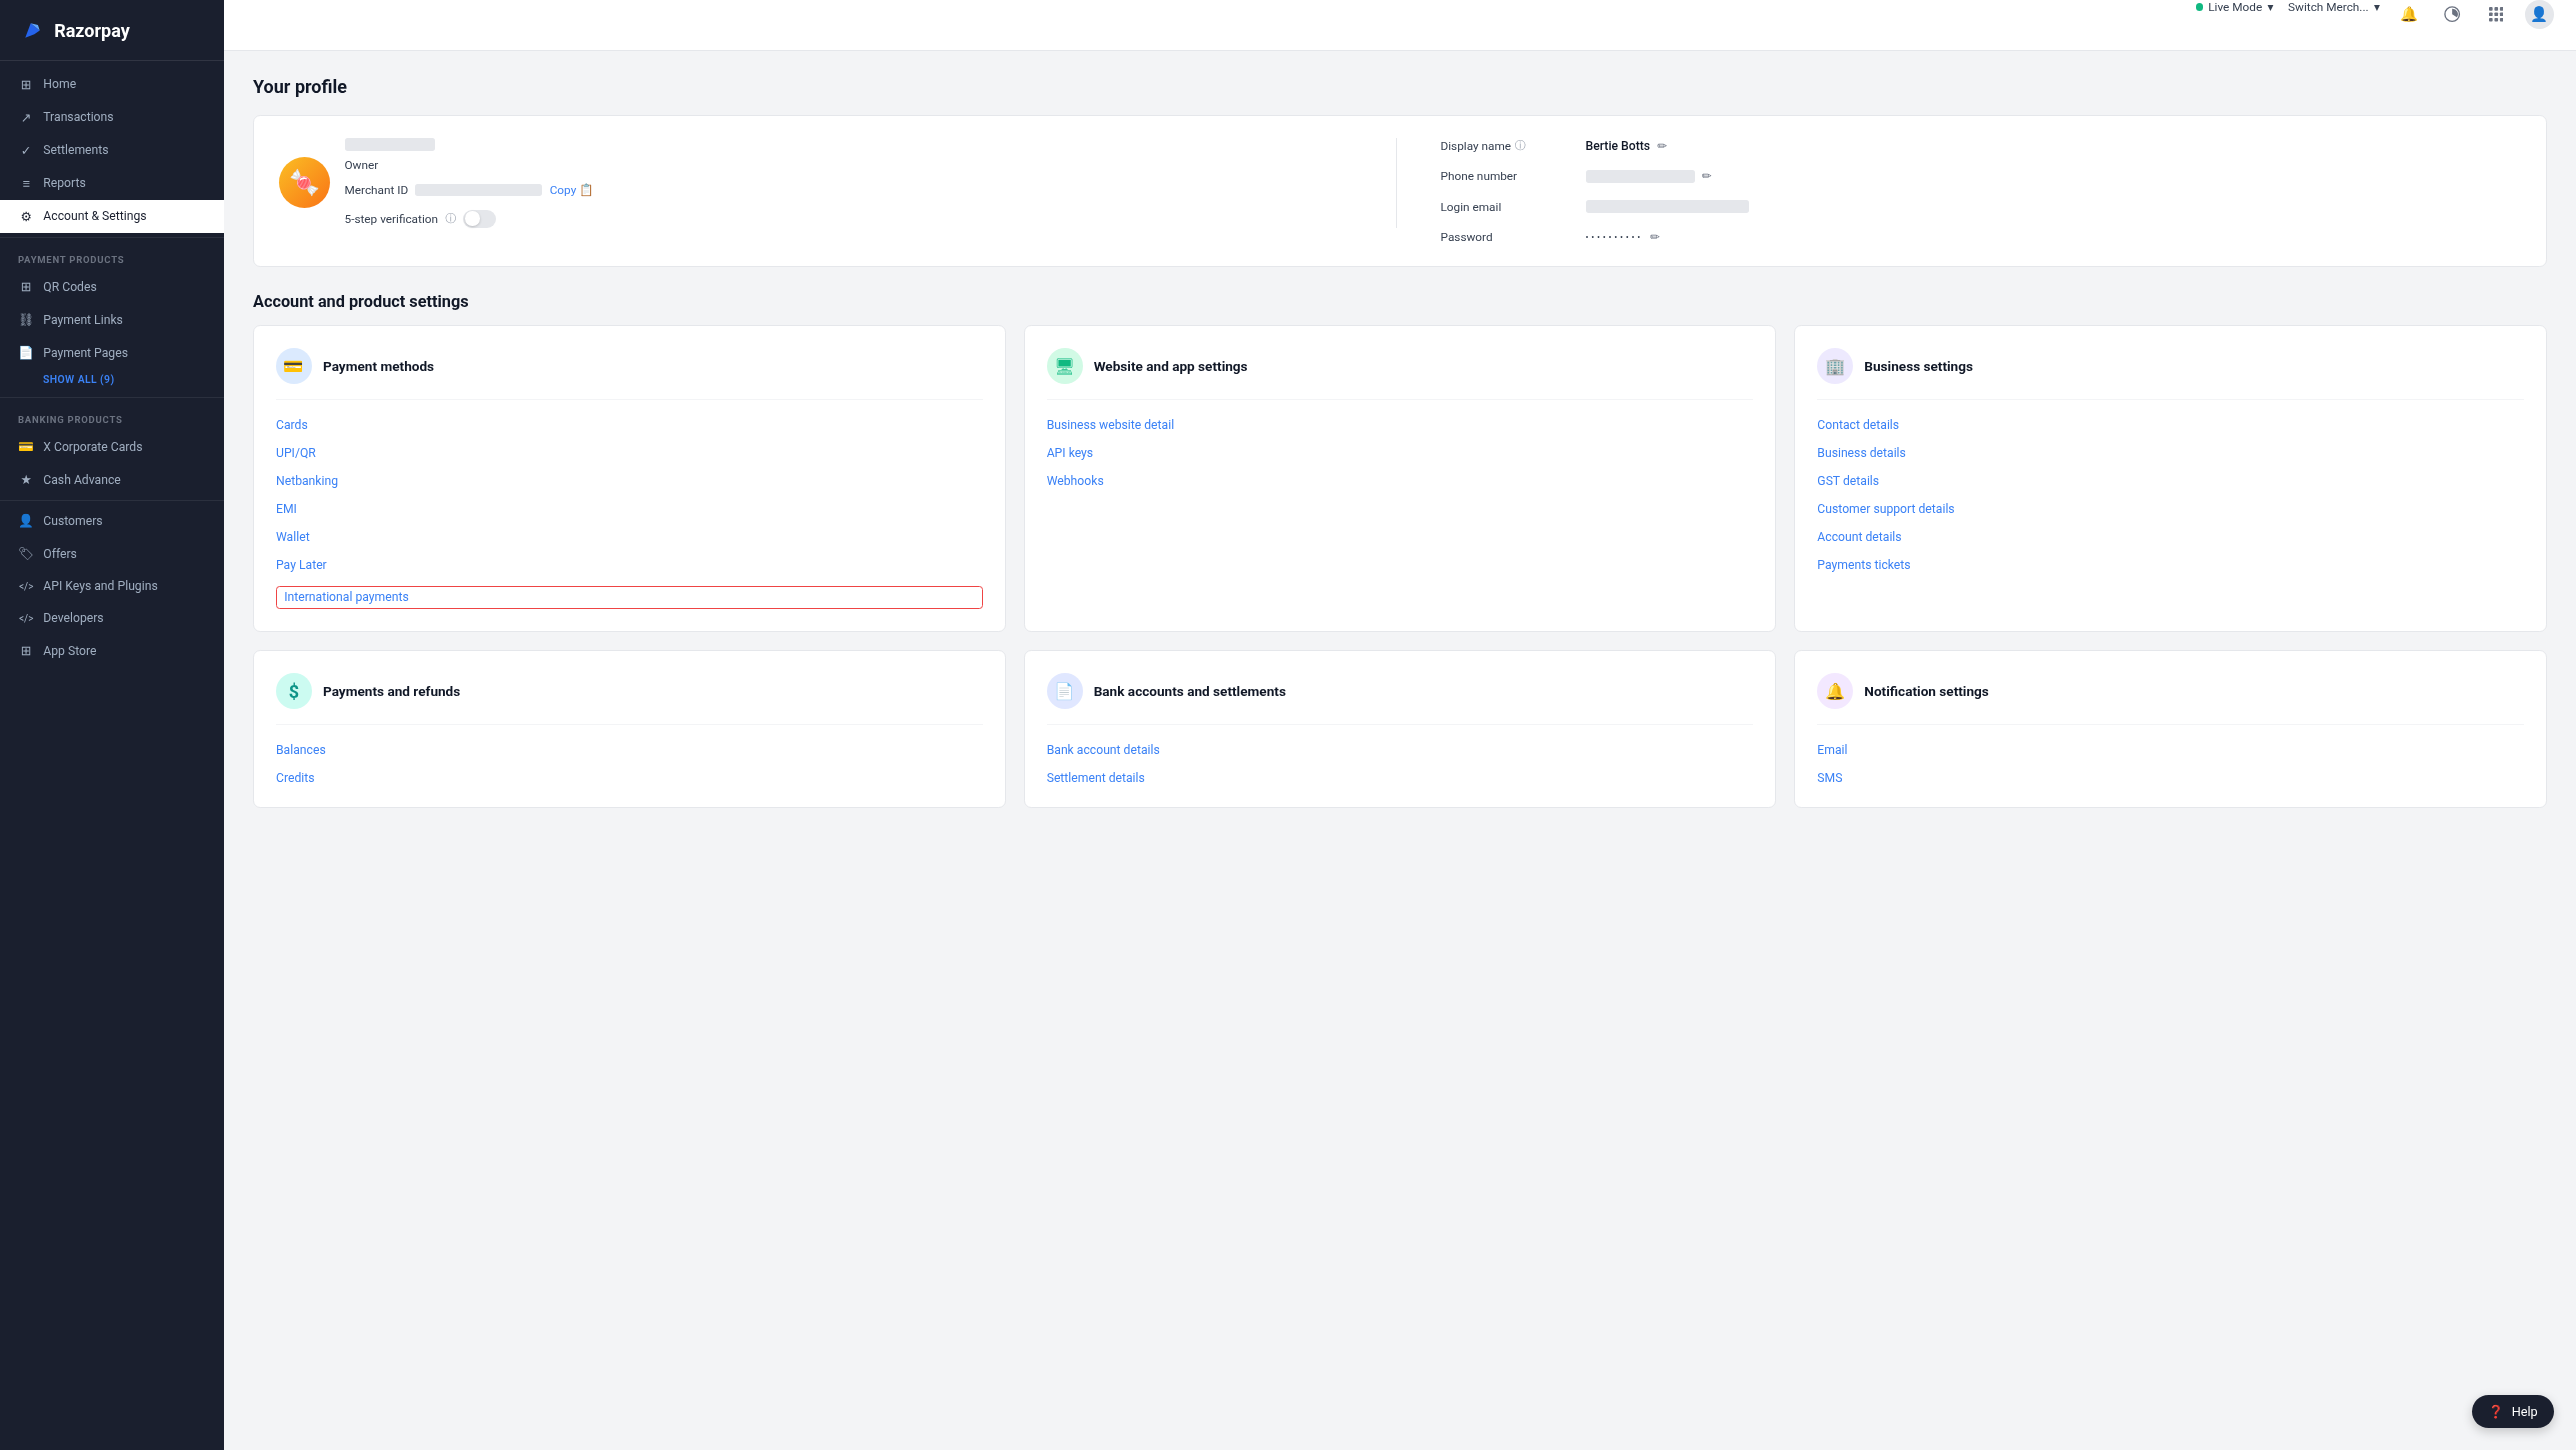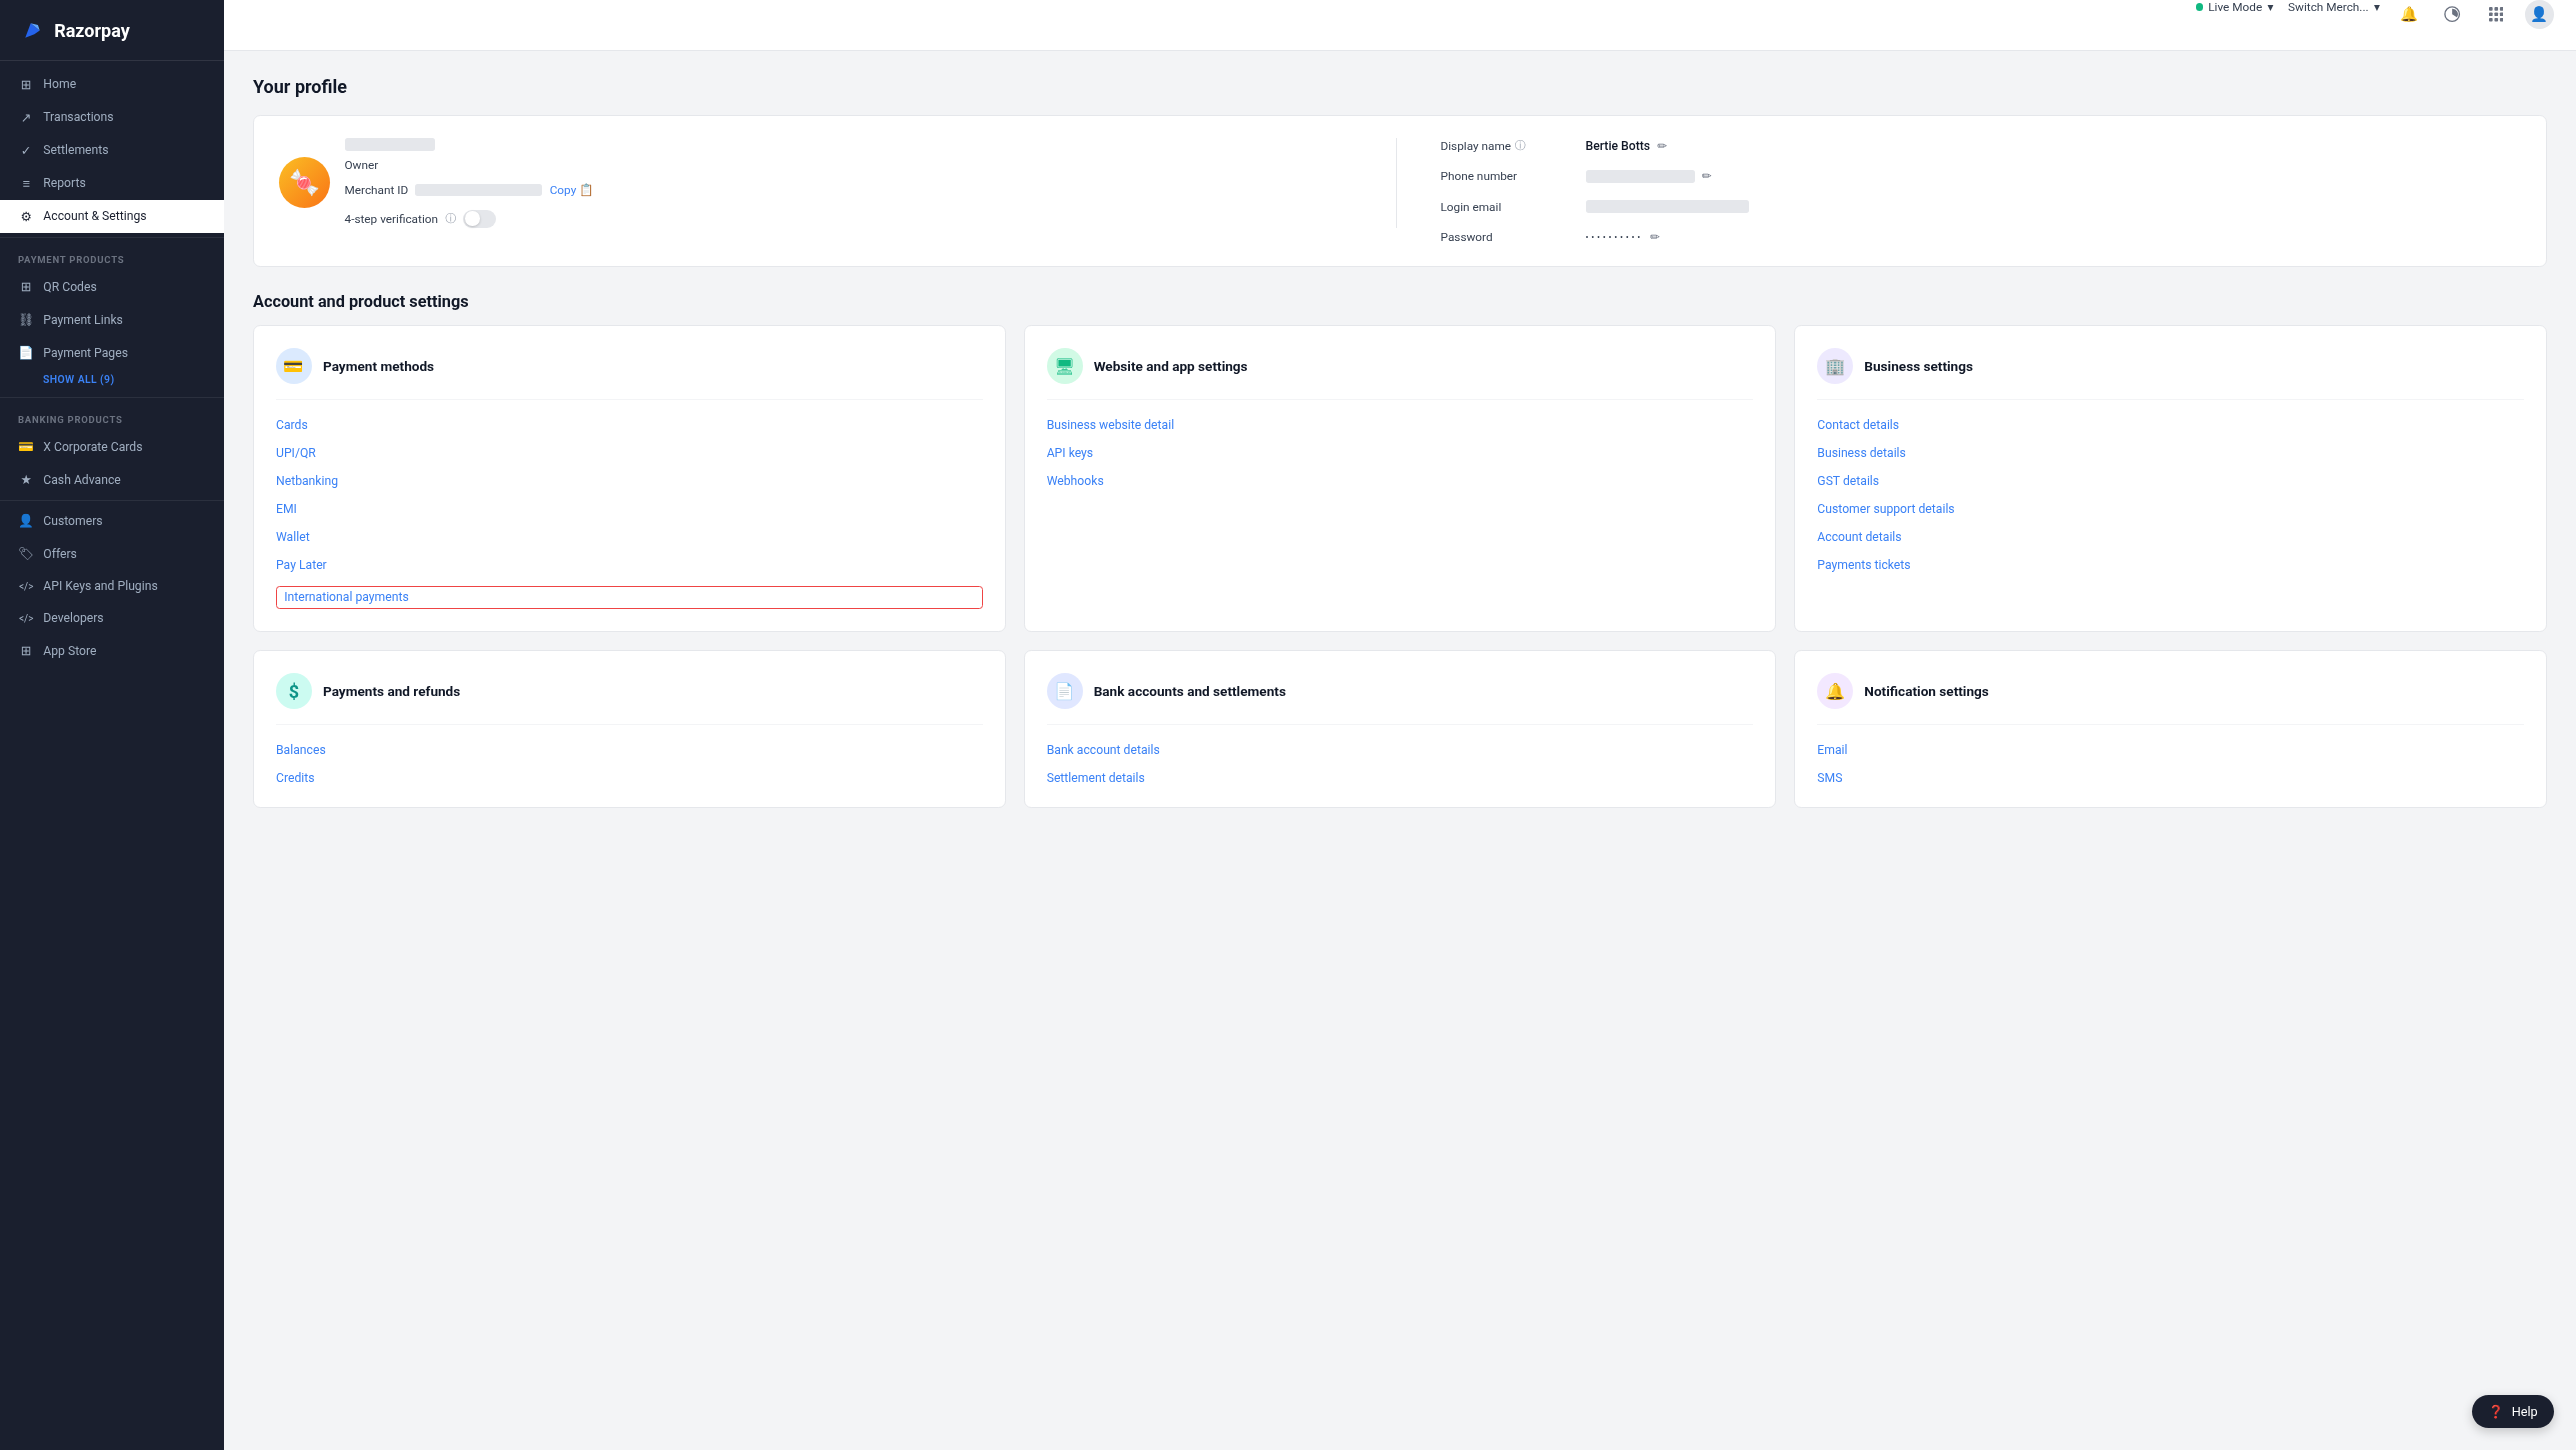--- a/index.html
+++ b/index.html
@@ -384,21 +384,21 @@
           <div class="profile-role">Owner</div>
           <div class="profile-mid-row">
             <span class="mid-label">Merchant ID</span>
             <div class="mid-blur"></div>
             <div class="copy-btn">
               <span>Copy</span>
               <span>📋</span>
             </div>
           </div>
           <div class="two-step-row">
-            <span class="two-step-label">4-step verification</span>
+            <span class="two-step-label">5-step verification</span>
             <span class="info-icon">ⓘ</span>
             <div class="toggle">
               <div class="toggle-knob"></div>
             </div>
           </div>
         </div>
       </div>
 
       <div class="profile-right">
         <div class="profile-field">

